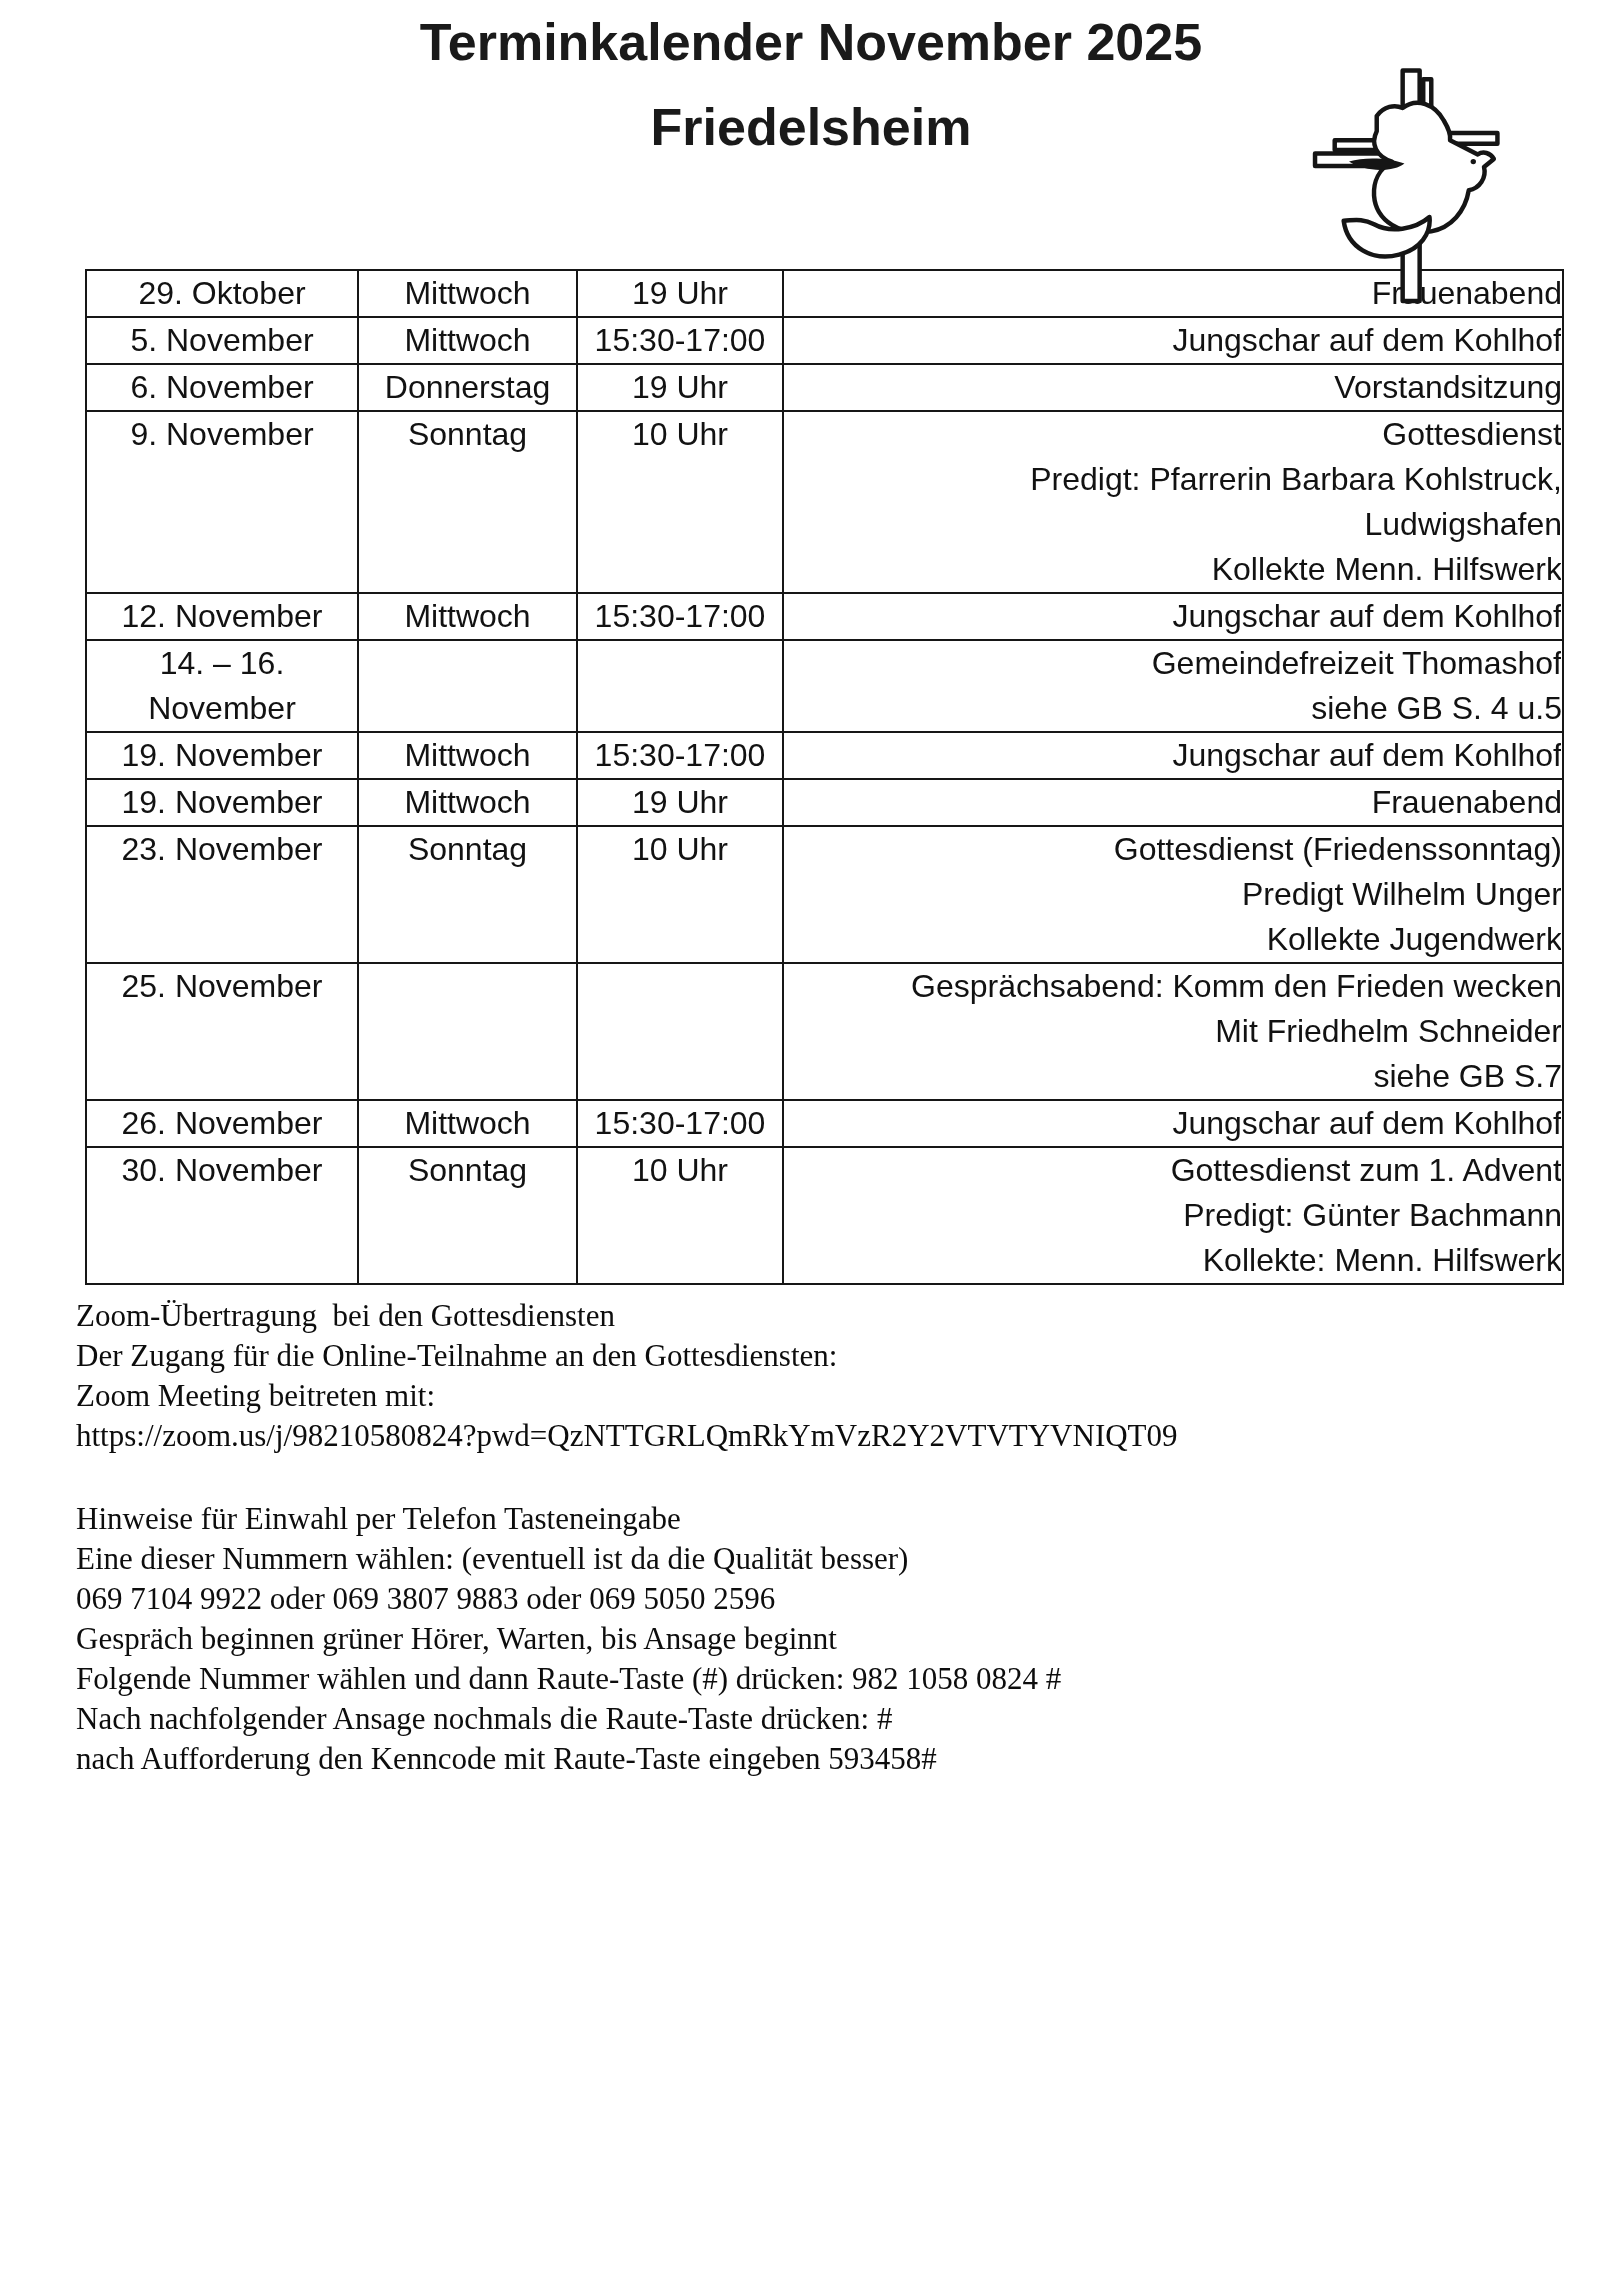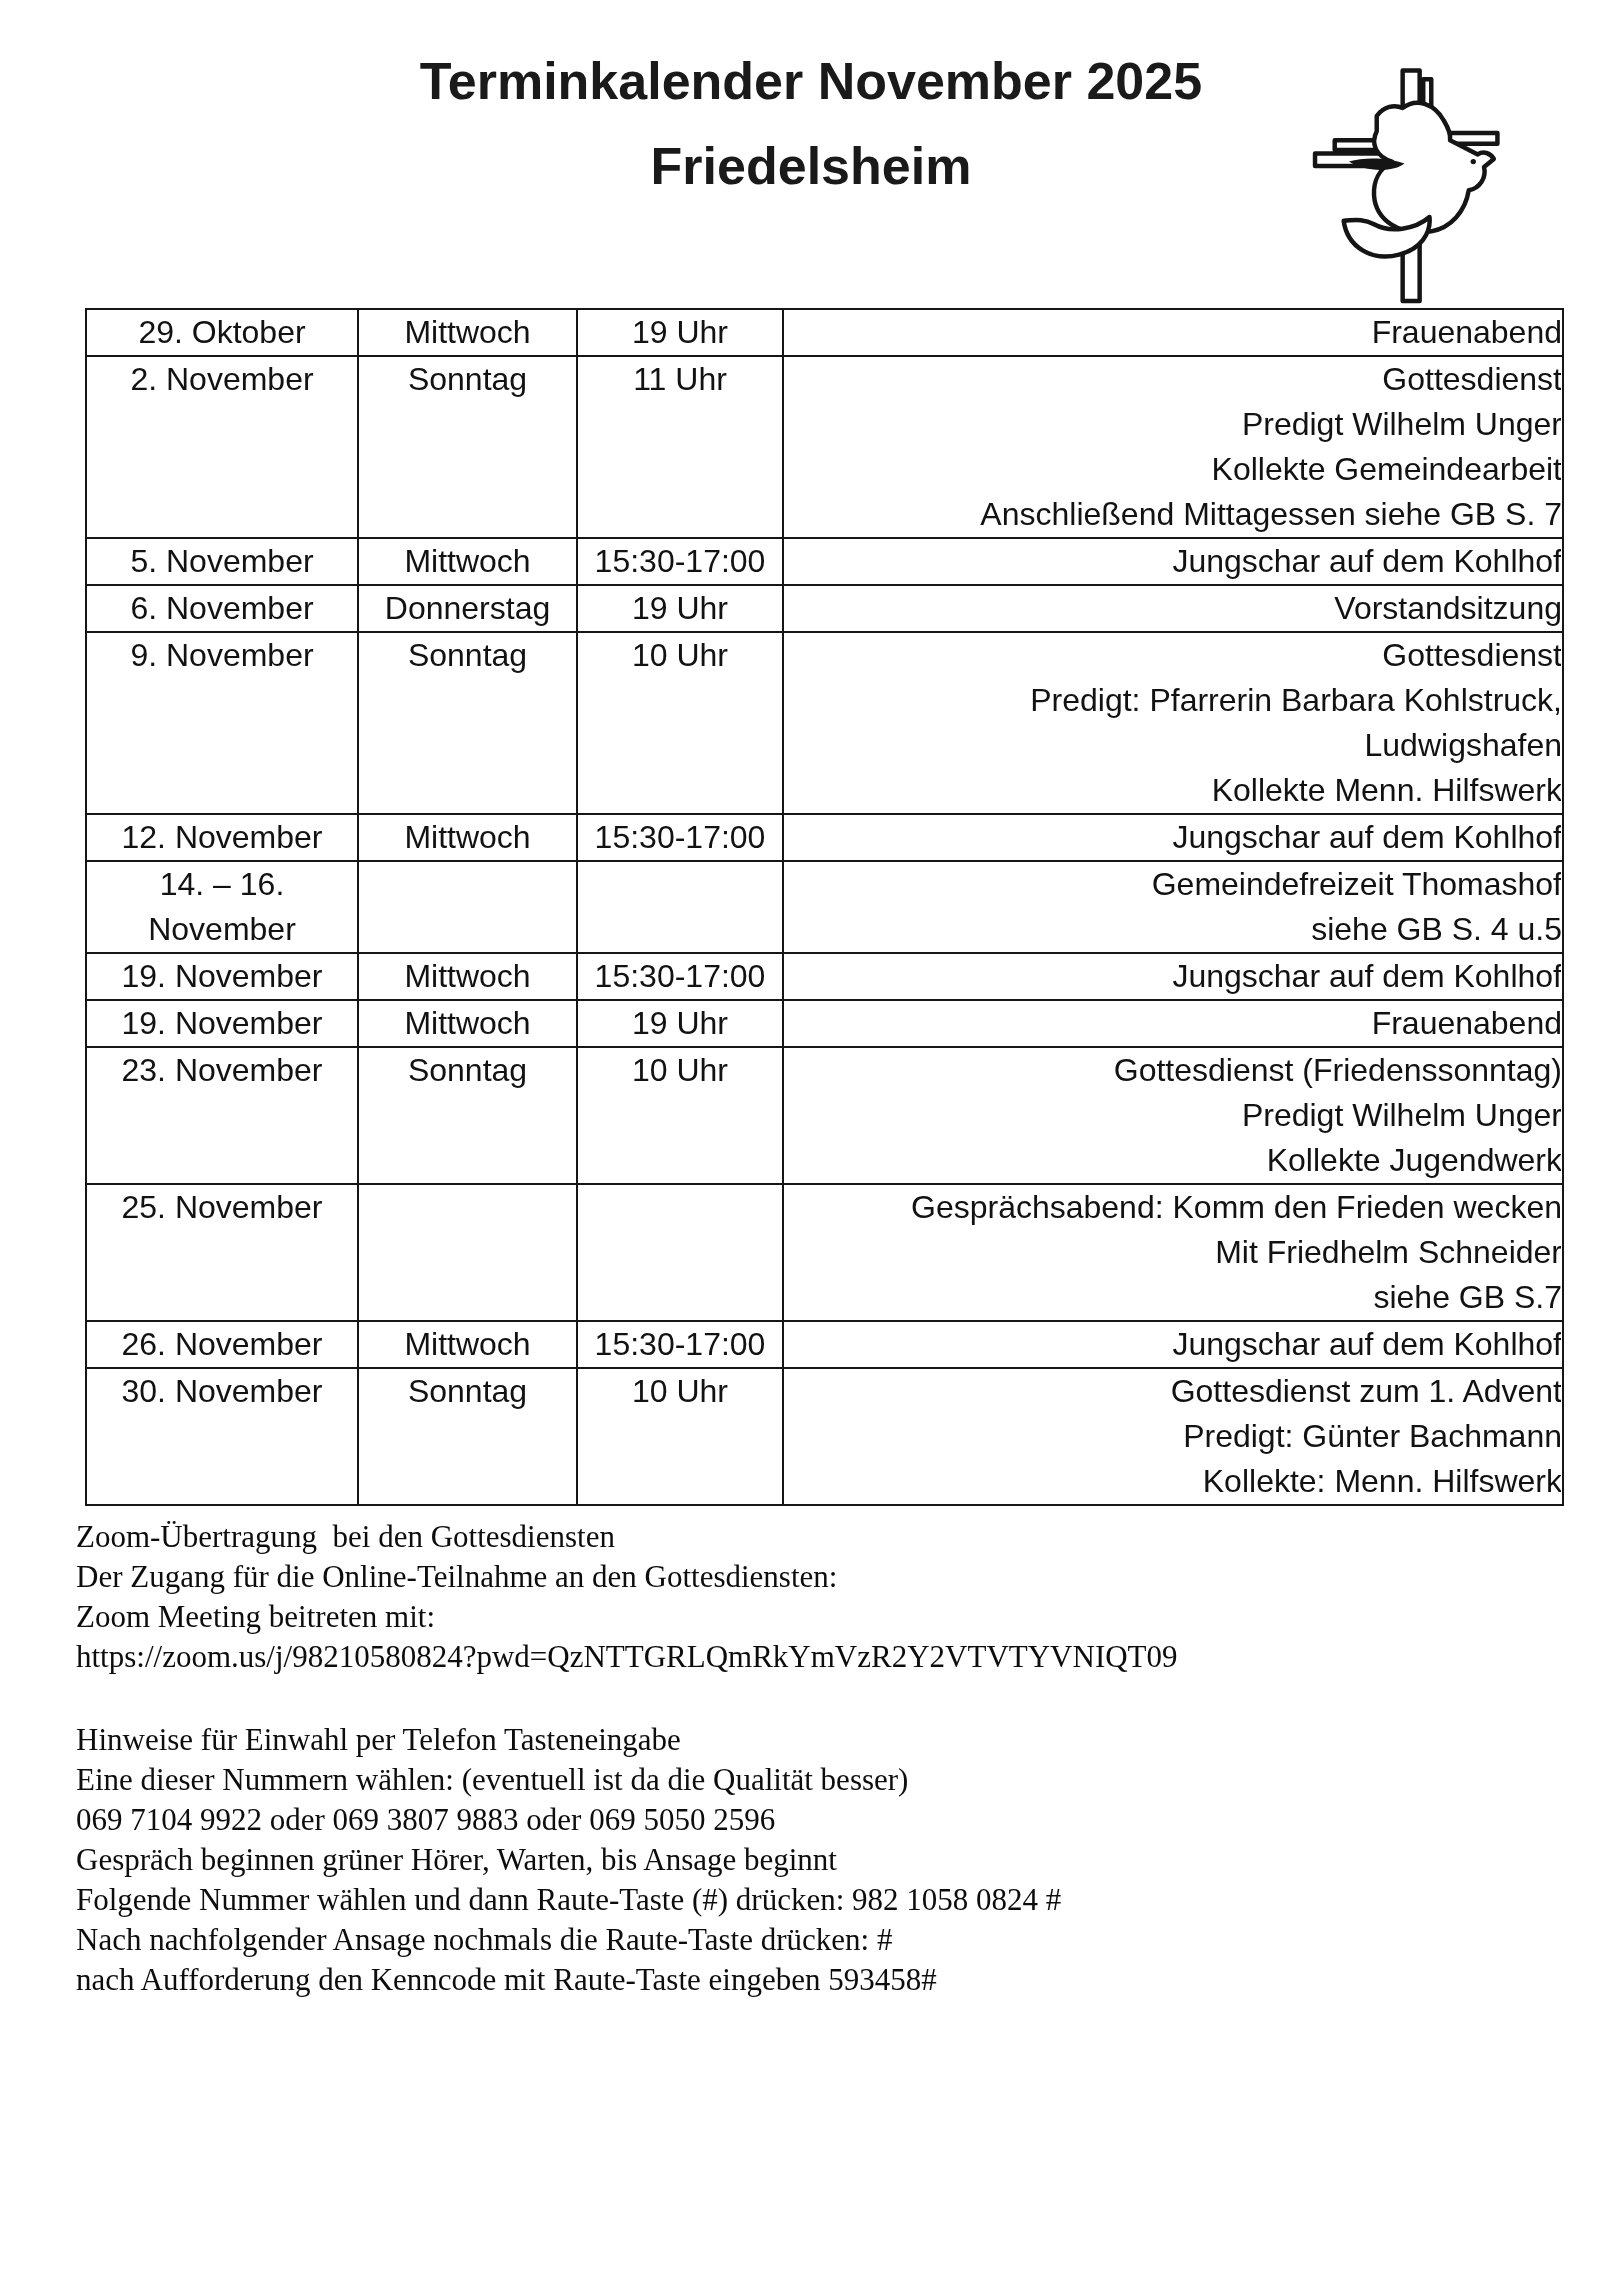--- a/index.html
+++ b/index.html
@@ -4,21 +4,21 @@
 <style>
   html, body { margin: 0; padding: 0; }
   body {
     width: 1622px; height: 2293px;
     background: #ffffff;
     color: #121212;
     font-family: "Liberation Sans", sans-serif;
     position: relative;
     overflow: hidden;
   }
-  .header { padding-top: 39px; text-align: center; }
+  .header { text-align: center; }
   .title-line {
     font-weight: bold;
     font-size: 52px;
     line-height: 85px;
     color: #1a1a1a;
     letter-spacing: 0px;
   }
   .logo {
     position: absolute;
     left: 1290px; top: 36px;
@@ -102,33 +102,20 @@
 <table class="schedule">
   <tbody id="schedule-body">
       <tr>
         <td class="c-date">
           <div>29. Oktober</div>
         </td>
         <td class="c-day">Mittwoch</td>
         <td class="c-time">19 Uhr</td>
         <td class="c-desc">
           <div>Frauenabend</div>
-        </td>
-      </tr>
-      <tr>
-        <td class="c-date">
-          <div>2. November</div>
-        </td>
-        <td class="c-day">Sonntag</td>
-        <td class="c-time">11 Uhr</td>
-        <td class="c-desc">
-          <div>Gottesdienst</div>
-          <div>Predigt Wilhelm Unger</div>
-          <div>Kollekte Gemeindearbeit</div>
-          <div>Anschließend Mittagessen siehe GB S. 7</div>
         </td>
       </tr>
       <tr>
         <td class="c-date">
           <div>5. November</div>
         </td>
         <td class="c-day">Mittwoch</td>
         <td class="c-time">15:30-17:00</td>
         <td class="c-desc">
           <div>Jungschar auf dem Kohlhof</div>

